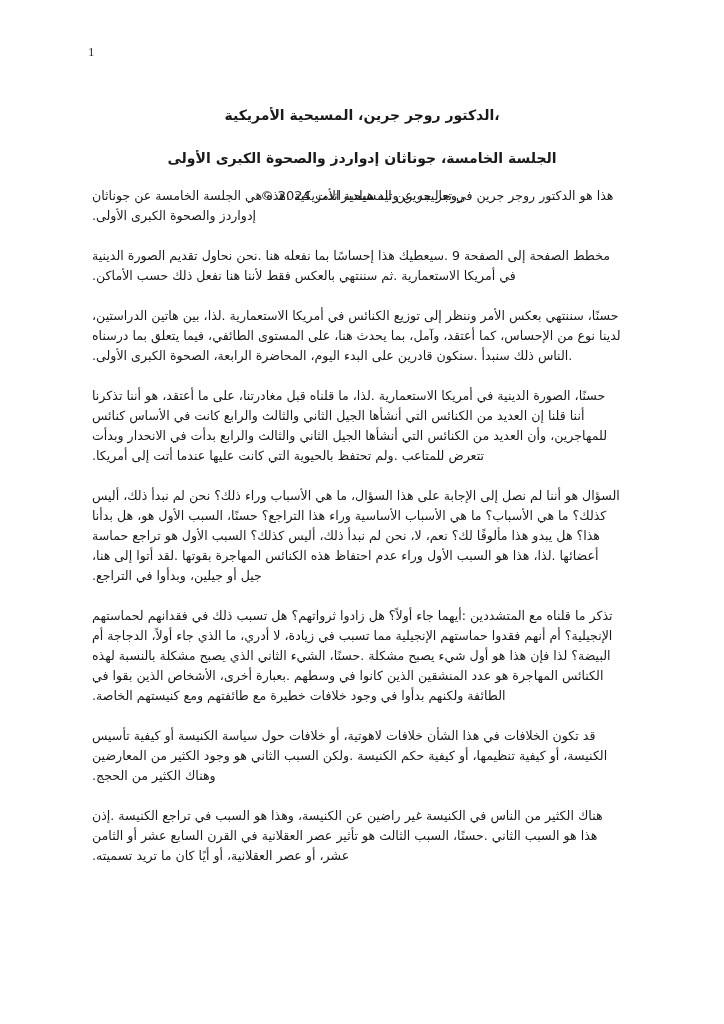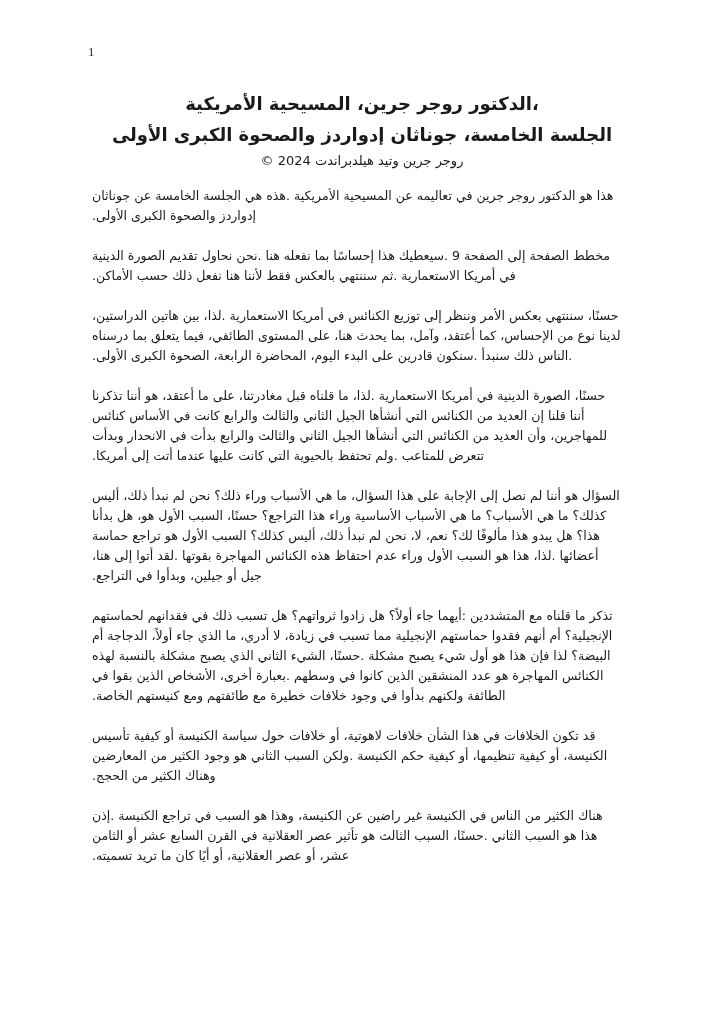--- a/index.html
+++ b/index.html
@@ -25,24 +25,24 @@
     .header {
       position: absolute;
       left: 60px;
       right: 60px;
       top: 88px;
       text-align: center;
       direction: rtl;
       font-family: "DejaVu Sans", sans-serif;
     }
     .title-line {
-      font-size: 18px;
+      font-size: 14px;
       font-weight: bold;
       line-height: 31px;
-      margin: 0;
+      margin: 12px;
     }
     .copyright {
       font-size: 13px;
       line-height: 20px;
       margin-top: 1px;
     }
     .body {
       position: absolute;
       left: 92px;
       right: 94px;

